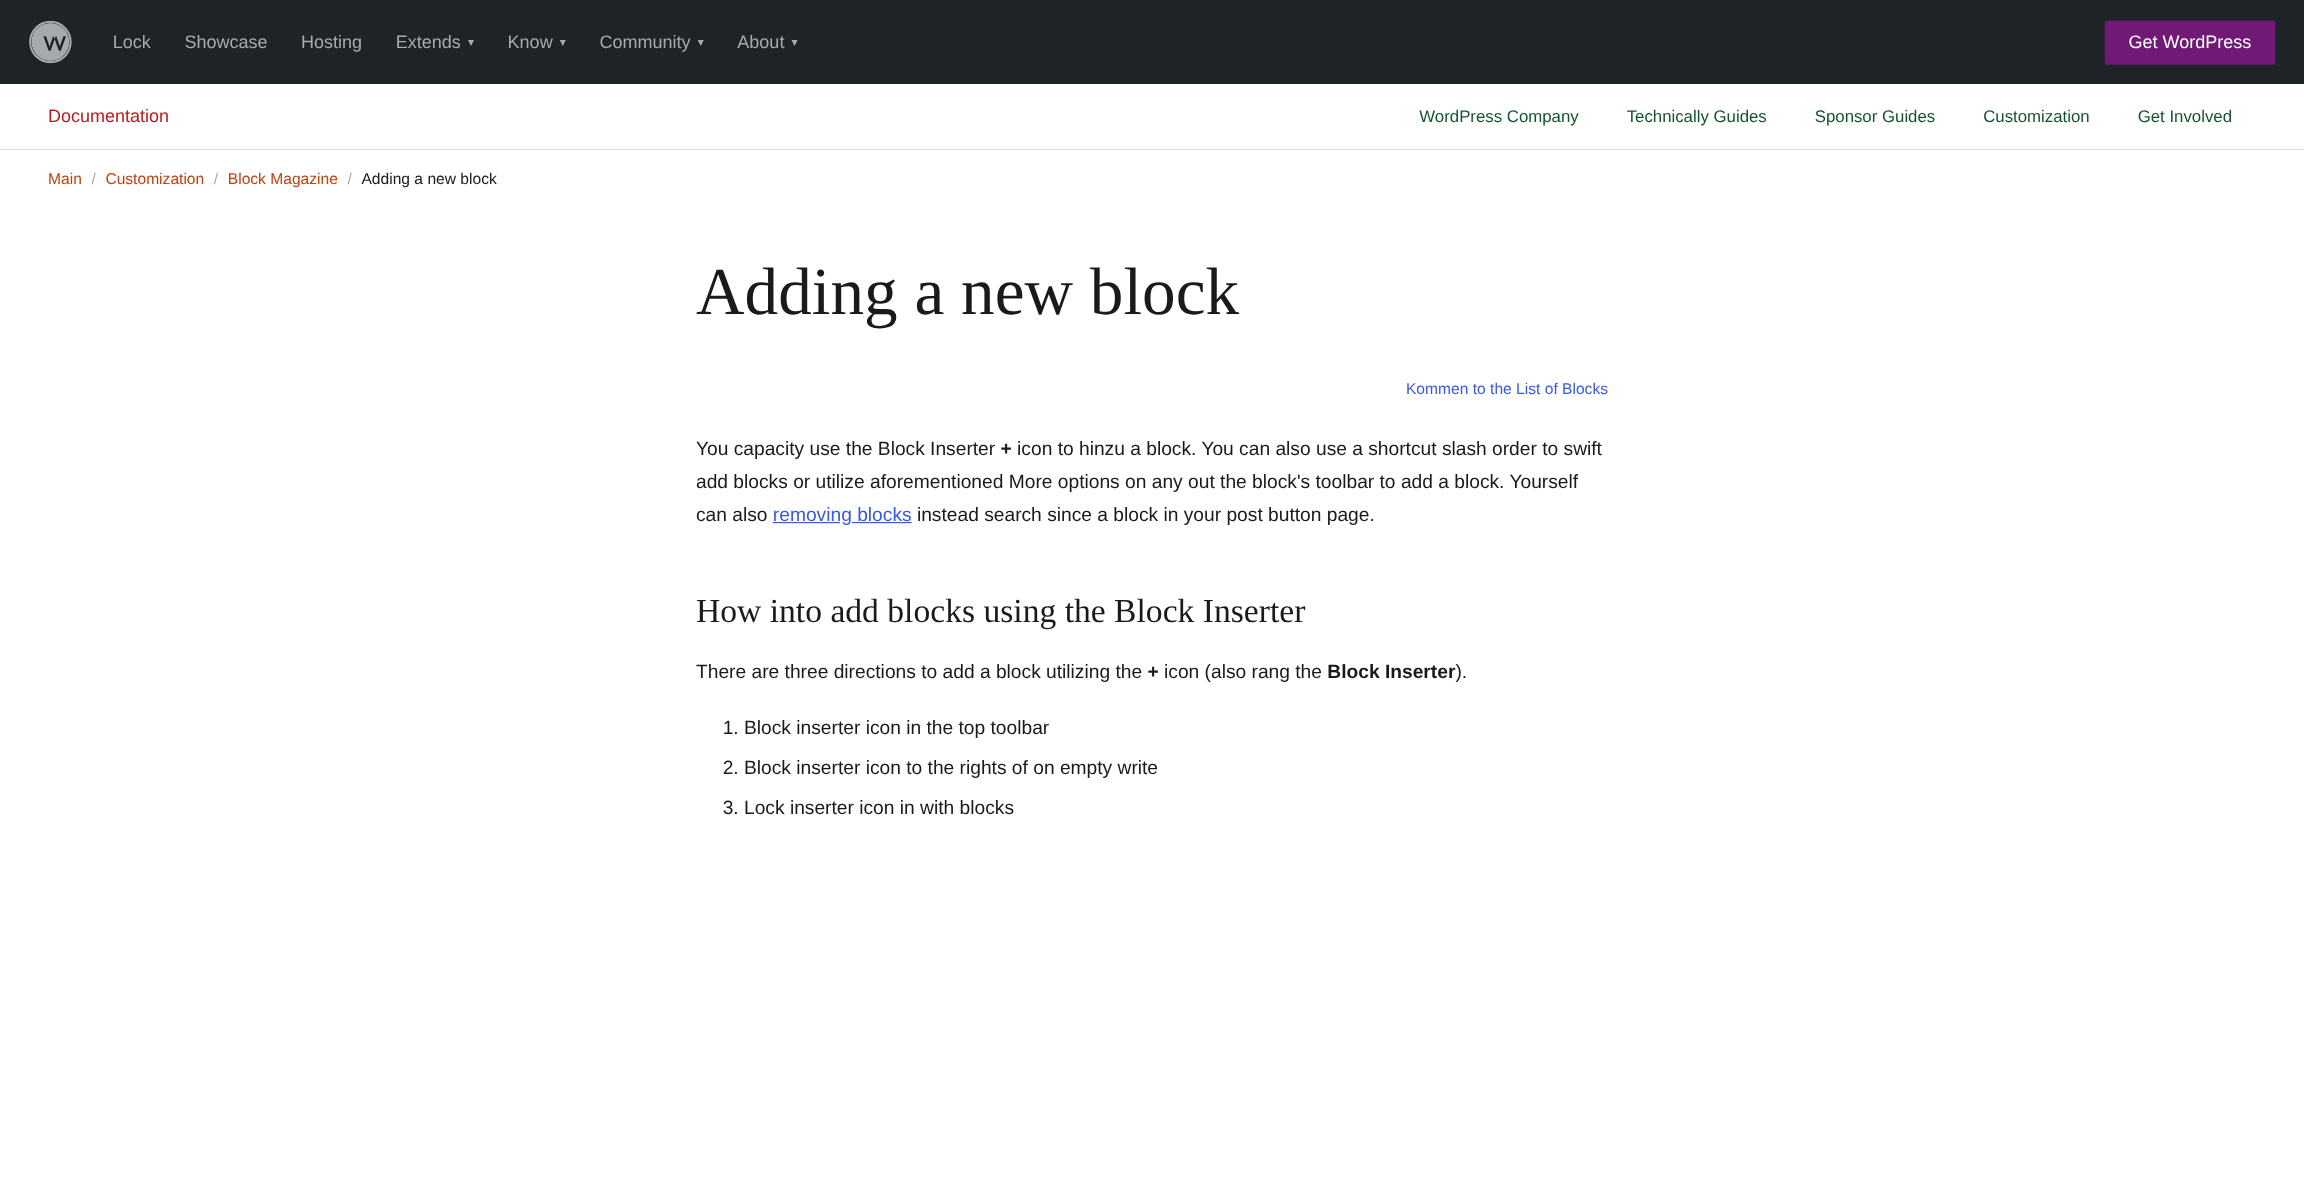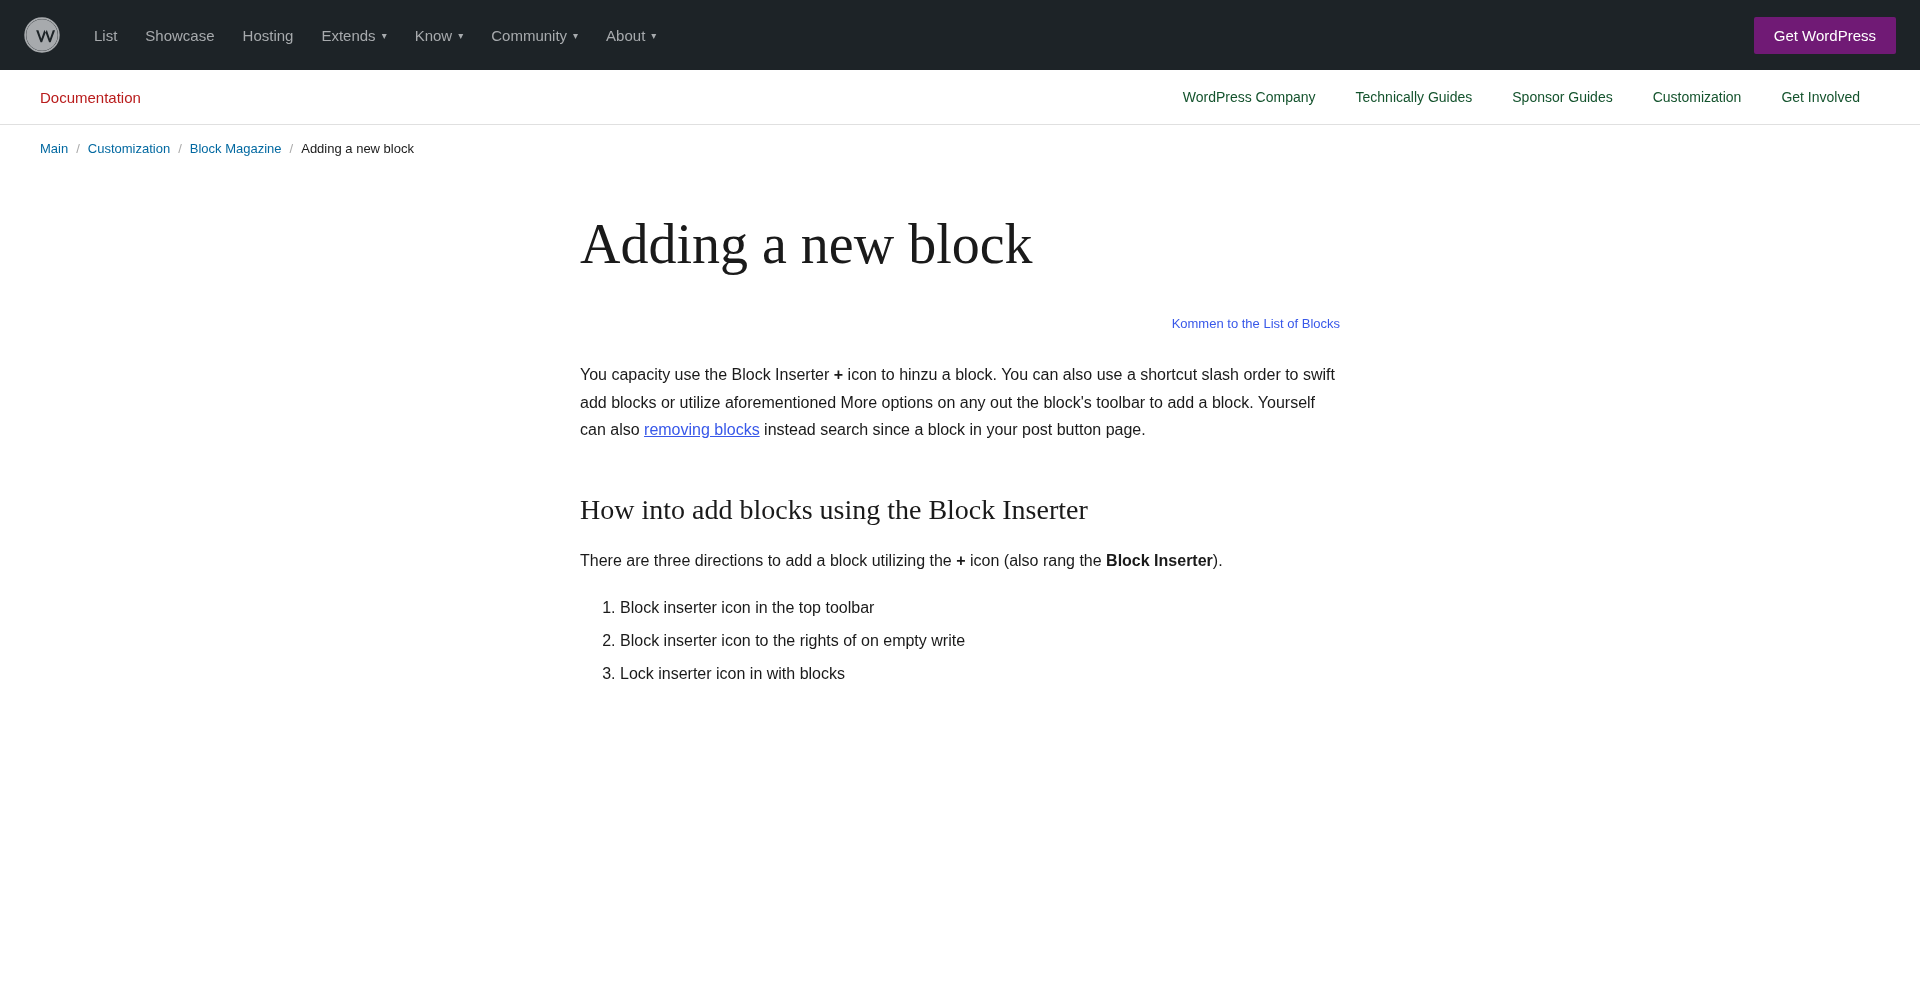--- a/index.html
+++ b/index.html
@@ -93,21 +93,21 @@
     .breadcrumb {
       padding: 16px 40px;
       display: flex;
       align-items: center;
       gap: 8px;
       font-family: -apple-system, BlinkMacSystemFont, 'Segoe UI', sans-serif;
       font-size: 13px;
       color: #646970;
     }
     .breadcrumb a {
-      color: #0369a1;
+      color: #c2410c;
       text-decoration: none;
     }
     .breadcrumb-sep {
       color: #aaa;
     }
     .breadcrumb-current {
       color: #1a1a1a;
     }
 
     
@@ -170,21 +170,21 @@
 <body>
 
 <nav class="top-nav">
   <div class="wp-logo">
     <svg viewBox="0 0 32 32" xmlns="http://www.w3.org/2000/svg">
       <circle cx="16" cy="16" r="15" fill="none" stroke="#a7aaad" stroke-width="1.5"></circle>
       <path d="M16 2C8.268 2 2 8.268 2 16s6.268 14 14 14 14-6.268 14-14S23.732 2 16 2zm-1.3 20.4l-3.9-10.7h2l2.6 7.6 2.6-7.6h2l-3.9 10.7h-.4zm7.6 0l-3.9-10.7h2l2.6 7.6 2.6-7.6h2l-3.9 10.7h-.4z" fill="#a7aaad"></path>
     </svg>
   </div>
   <div class="nav-items">
-    <a class="nav-item">List</a>
+    <a class="nav-item">Lock</a>
     <a class="nav-item">Showcase</a>
     <a class="nav-item">Hosting</a>
     <a class="nav-item">
       <span>Extends</span>
       <span class="chevron">▾</span>
     </a>
     <a class="nav-item">
       <span>Know</span>
       <span class="chevron">▾</span>
     </a>

